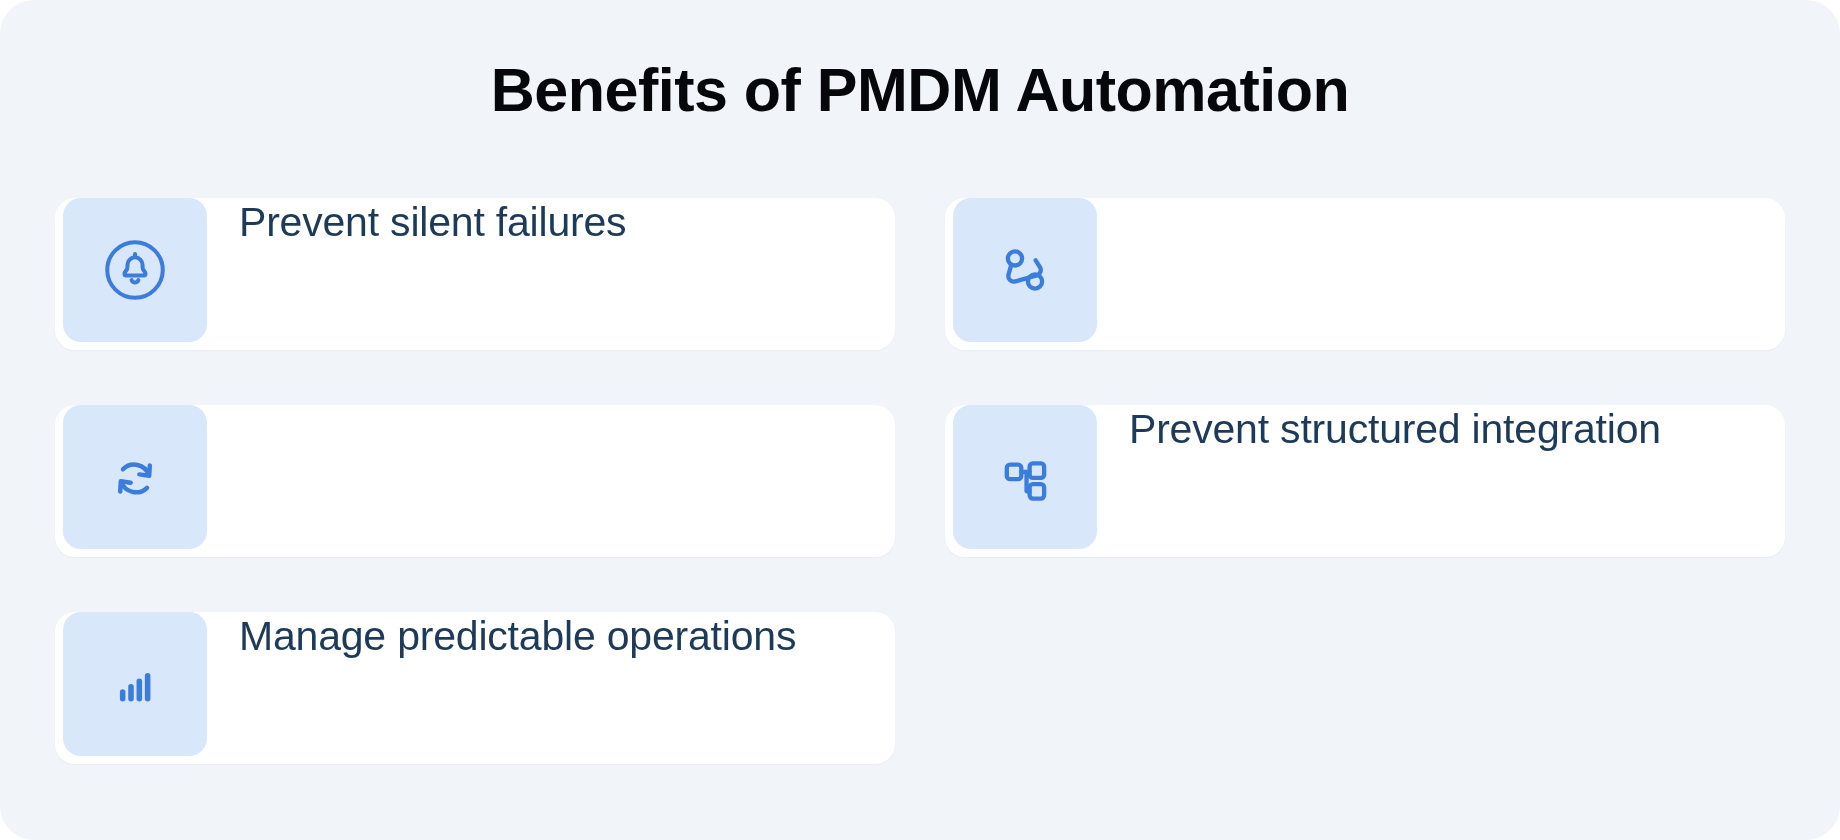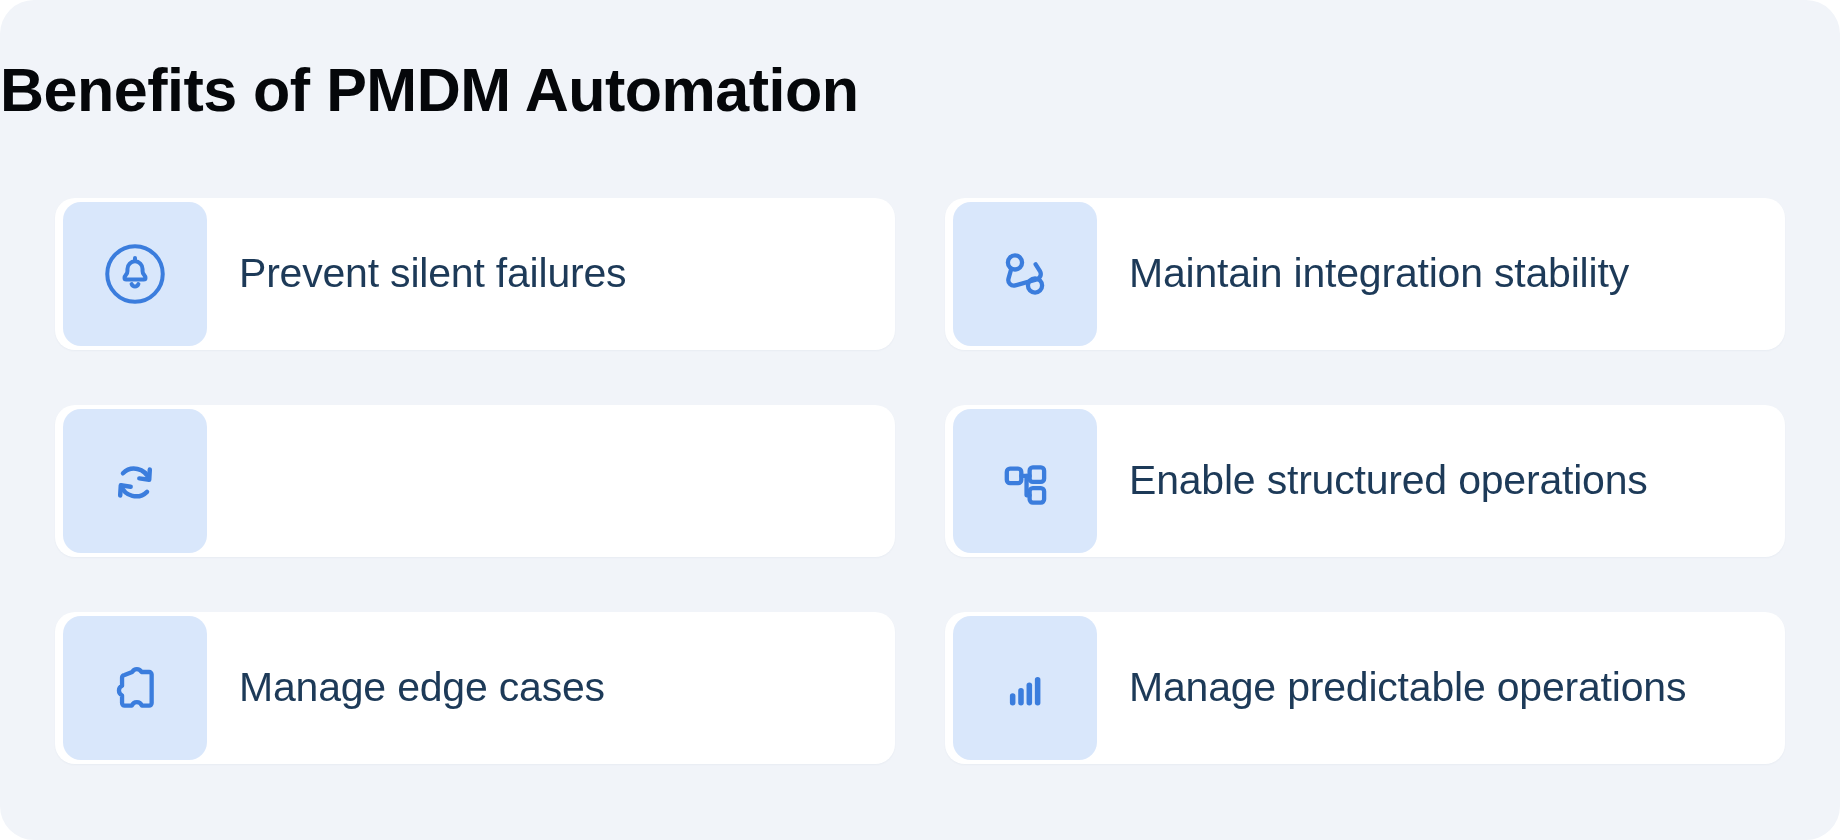--- a/index.html
+++ b/index.html
@@ -24,20 +24,21 @@
     background: #f1f4f9;
     border-radius: 34px;
     padding: 0;
   }
 
   .panel-title {
     position: absolute;
     left: 0;
     top: 55px;
     width: 1840px;
+    text-align: center;
     font-size: 61px;
     font-weight: 700;
     letter-spacing: -0.5px;
     color: #05070a;
     line-height: 1.15;
     white-space: nowrap;
   }
 
   .grid {
     position: absolute;
@@ -49,21 +50,21 @@
     grid-template-rows: 152px 152px 152px;
     column-gap: 50px;
     row-gap: 55px;
   }
 
   .card {
     position: relative;
     background: #ffffff;
     border-radius: 20px;
     display: flex;
-    align-items: center;
+    align-items: flex-start;
     padding-left: 8px;
     box-sizing: border-box;
     box-shadow: 0 1px 2px rgba(25, 50, 90, 0.04);
   }
 
   .icon-tile {
     flex: 0 0 auto;
     width: 144px;
     height: 144px;
     border-radius: 18px;
@@ -111,21 +112,20 @@
     </div>
 
     <div class="card">
       <div class="icon-tile">
         <svg viewBox="0 0 48 48" fill="none" stroke="#3b7ddd" stroke-width="2.8" stroke-linecap="round" stroke-linejoin="round">
           <circle cx="17.5" cy="16.5" r="4.6"></circle>
           <circle cx="30.5" cy="31.5" r="4.6"></circle>
           <path d="M15.1 20.6 13.3 27.0a3.6 3.6 0 0 0 4.4 4.4l13.9-3.9a3.6 3.6 0 0 0 2.1-5.3l-2.8-4.5"></path>
         </svg>
       </div>
-      <div class="card-label">Maintain integration stability</div>
     </div>
 
     <div class="card">
       <div class="icon-tile">
         <svg viewBox="0 0 48 48" fill="none" stroke="#3b7ddd" stroke-width="2.9" stroke-linecap="round" stroke-linejoin="round">
           <path d="M16.2 19.0A10.2 10.2 0 0 1 33.0 22.6"></path>
           <path d="M31.8 31.0A10.2 10.2 0 0 1 15.0 27.0"></path>
           <path d="M33.6 16.6 33.2 23.2 26.8 22.3"></path>
           <path d="M14.4 33.4 14.8 26.8 21.2 27.7"></path>
         </svg>
@@ -135,31 +135,23 @@
     <div class="card">
       <div class="icon-tile">
         <svg viewBox="0 0 48 48" fill="none" stroke="#3b7ddd" stroke-width="2.8" stroke-linecap="round" stroke-linejoin="round">
           <rect x="12.2" y="16.0" width="9.4" height="9.4" rx="2.1"></rect>
           <rect x="27.0" y="15.2" width="9.4" height="9.4" rx="2.1"></rect>
           <rect x="27.0" y="28.6" width="9.4" height="9.4" rx="2.1"></rect>
           <path d="M21.6 20.7h5.4"></path>
           <path d="M25.0 20.7v12.6h2.0"></path>
         </svg>
       </div>
-      <div class="card-label">Enable structured operations</div>
+      <div class="card-label">Prevent structured integration</div>
     </div>
 
-    <div class="card">
-      <div class="icon-tile">
-        <svg viewBox="0 0 48 48" fill="none" stroke="#3b7ddd" stroke-width="2.8" stroke-linecap="round" stroke-linejoin="round">
-          <path d="M22.2 13.6a3.4 3.4 0 0 1 6.0 0h5.0a1.6 1.6 0 0 1 1.6 1.6v18.6a1.6 1.6 0 0 1-1.6 1.6h-4.8a3.4 3.4 0 0 0-6.4 0h-4.8a1.6 1.6 0 0 1-1.6-1.6v-5.0a3.4 3.4 0 0 1 0-6.2v-5.4a1.6 1.6 0 0 1 1.6-1.6z"></path>
-        </svg>
-      </div>
-      <div class="card-label">Manage edge cases</div>
-    </div>
 
     <div class="card">
       <div class="icon-tile">
         <svg viewBox="0 0 48 48" fill="none" stroke="#3b7ddd" stroke-width="3.6" stroke-linecap="round" stroke-linejoin="round">
           <path d="M16.0 33.6v-4.4"></path>
           <path d="M21.4 33.6v-7.8"></path>
           <path d="M26.8 33.6v-11.4"></path>
           <path d="M32.2 33.6v-15.0"></path>
         </svg>
       </div>

